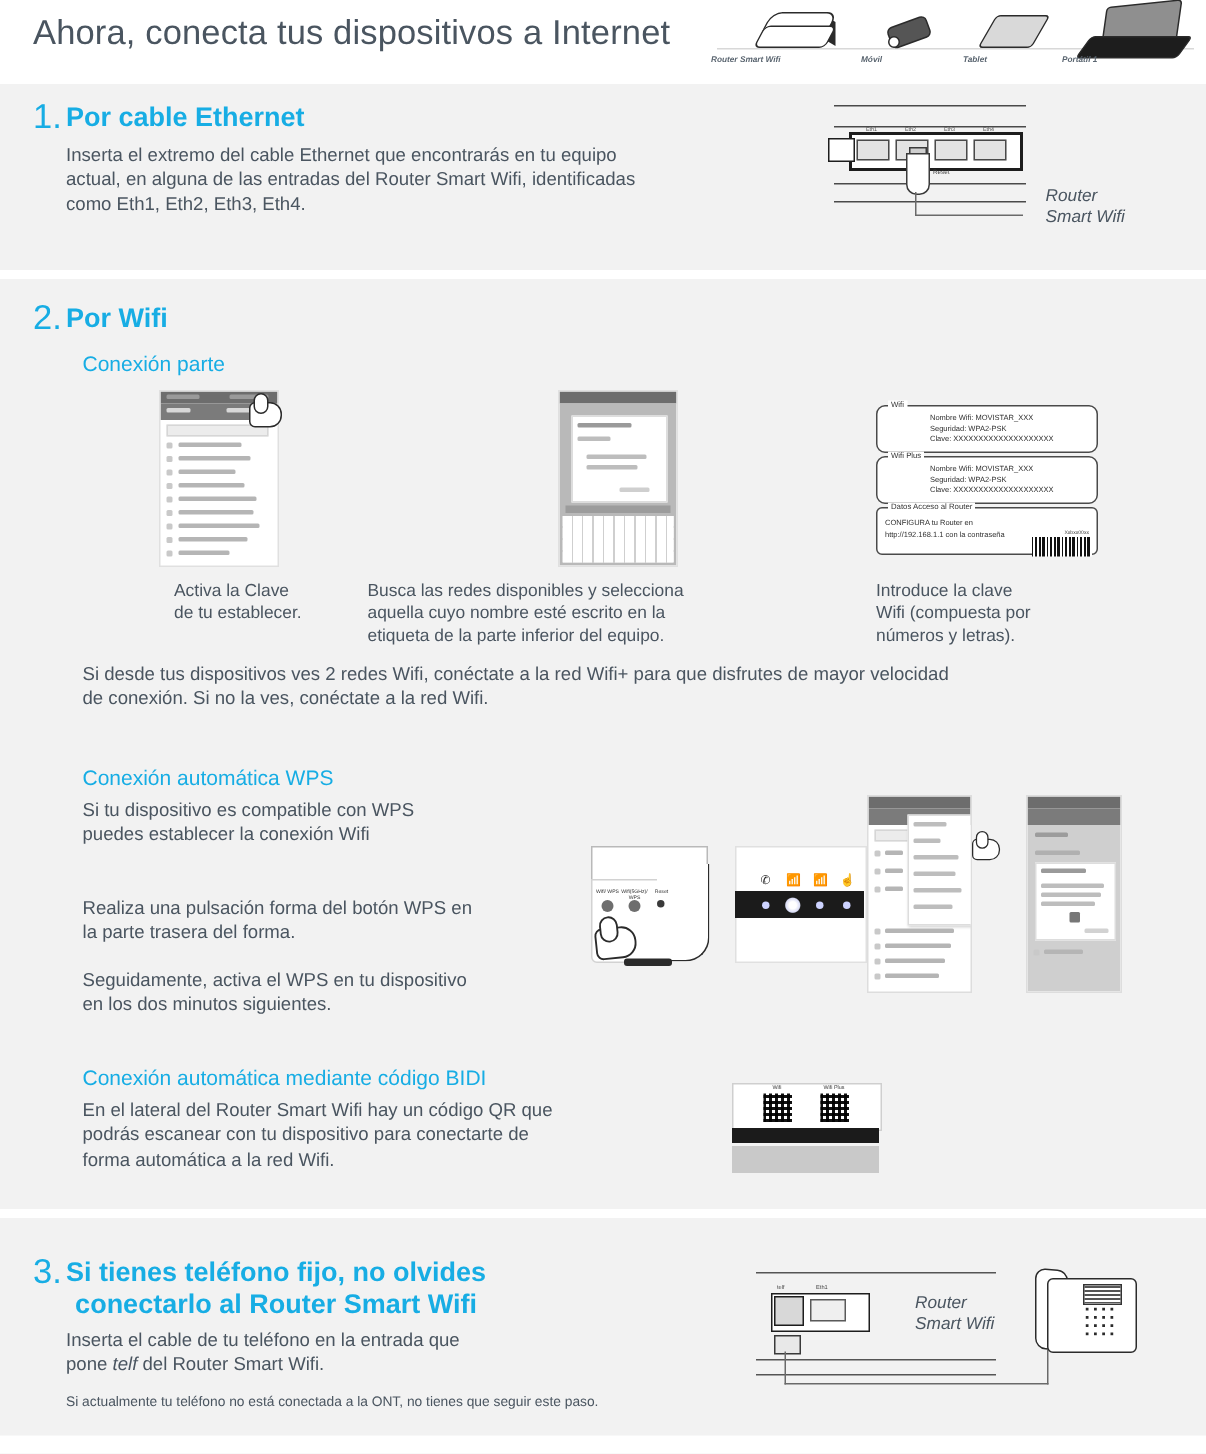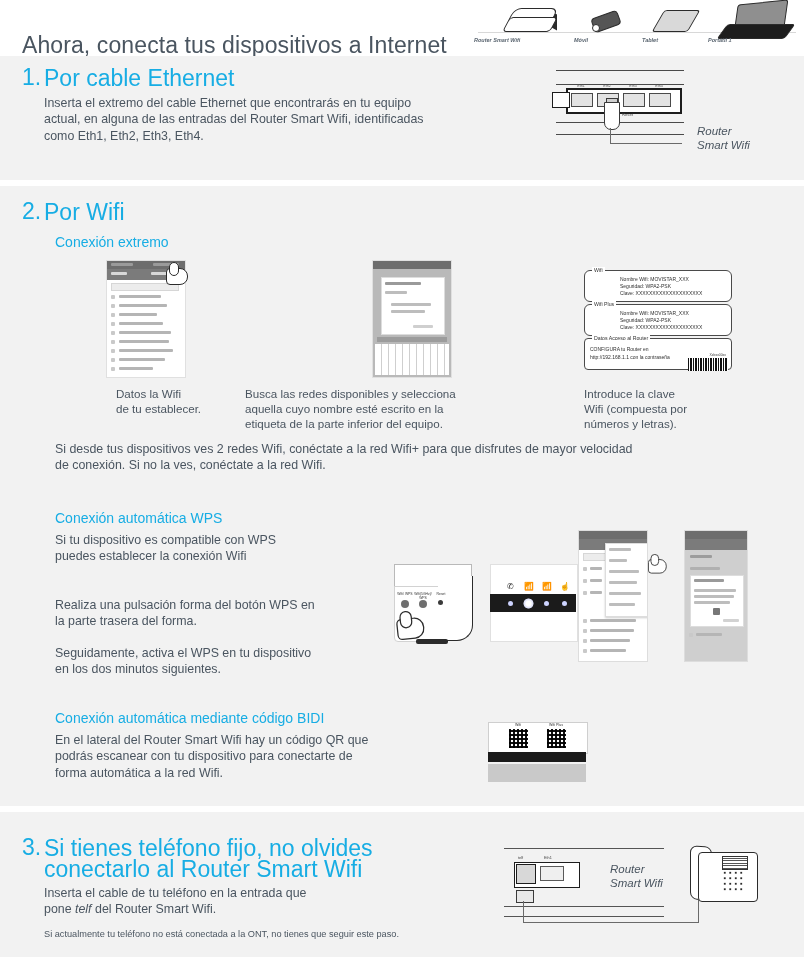--- a/index.html
+++ b/index.html
@@ -7,21 +7,21 @@
     width:804px;height:969px;background:#ffffff;
     font-family:"Liberation Sans", sans-serif;
     color:#3e4a55;overflow:hidden;position:relative;
   }
   .page{position:relative;width:804px;height:969px;}
 
   
   .header{position:absolute;left:0;top:0;width:804px;height:52px;background:#ffffff;}
   .header-title{
     position:absolute;left:22px;top:8px;font-size:23px;letter-spacing:.1px;
-    color:#4a5560;font-weight:400;white-space:nowrap;margin-top:24px;
+    color:#4a5560;font-weight:400;white-space:nowrap;
   }
   .devstrip{position:absolute;left:470px;top:2px;width:334px;height:48px;}
   .devline{position:absolute;left:8px;top:30px;width:318px;height:1px;background:#d8d8d8;}
   .devlabel{position:absolute;font-size:5.5px;font-style:italic;color:#5a6570;white-space:nowrap;font-weight:700;}
 
   
   .rt-top{position:absolute;left:34px;top:4px;width:56px;height:30px;}
   .rt-top .lid{position:absolute;left:6px;top:2px;width:42px;height:16px;border:1.6px solid #2b2b2b;border-radius:7px;background:#fff;transform:skewX(-28deg);}
   .rt-top .body{position:absolute;left:2px;top:11px;width:46px;height:13px;border:1.6px solid #2b2b2b;border-radius:4px;background:#fff;transform:skewX(-28deg);}
   .rt-top .side{position:absolute;left:44px;top:6px;width:9px;height:16px;background:#2b2b2b;transform:skewY(30deg);}
@@ -40,21 +40,21 @@
   .lp-ic .scr{position:absolute;left:14px;top:0px;width:48px;height:27px;border:1.8px solid #2b2b2b;border-radius:3px;background:#8f8f8f;transform:skewX(-8deg) skewY(-6deg);}
   .lp-ic .base{position:absolute;left:0px;top:22px;width:66px;height:13px;border:1.8px solid #2b2b2b;border-radius:3px;background:#1d1d1d;transform:skewX(-36deg);}
 
   
   .panel{position:absolute;left:0;width:804px;background:#f2f2f2;}
   .p1{top:56px;height:124px;}
   .p2{top:186px;height:620px;}
   .p3{top:812px;height:145px;}
 
   .stepnum{position:absolute;font-size:23px;color:#17ade4;font-weight:400;}
-  .steptitle{position:absolute;font-size:23px;color:#17ade4;font-weight:400;line-height:21px;white-space:nowrap;}
+  .steptitle{position:absolute;font-size:18px;color:#17ade4;font-weight:700;line-height:21px;white-space:nowrap;text-align:center;}
   .subtitle{position:absolute;font-size:14px;color:#17ade4;font-weight:400;white-space:nowrap;}
   .body-t{position:absolute;font-size:12.4px;color:#4a5560;line-height:16.4px;}
   .small-t{position:absolute;font-size:9.2px;color:#4a5560;line-height:13px;}
   .cap{position:absolute;font-size:11.6px;color:#4a5560;line-height:15px;}
   .ital{font-style:italic;}
 
   .rlabel{position:absolute;font-size:11.5px;font-style:italic;color:#4a5560;line-height:14px;white-space:nowrap;}
 
   
   .d1{position:absolute;left:548px;top:62px;width:140px;height:96px;}
@@ -207,21 +207,21 @@
   </div>
   <div class="rlabel" style="left:697px;top:124px;">
     <div>Router</div>
     <div>Smart Wifi</div>
   </div>
 
   <div class="panel p2"></div>
 
   <div class="stepnum" style="left:22px;top:198px;">2.</div>
   <div class="steptitle" style="left:44px;top:202px;">Por Wifi</div>
-  <div class="subtitle" style="left:55px;top:234px;">Conexión extremo</div>
+  <div class="subtitle" style="left:55px;top:234px;">Conexión parte</div>
 
   <div class="mock" style="left:106px;top:260px;width:78px;height:116px;border:1px solid #e0e0e0;">
     <div class="statusbar"></div>
       <div class="titlebar"></div>
     <div class="blurline dk" style="left:4px;top:2px;width:22px;"></div>
     <div class="blurline dk" style="left:46px;top:2px;width:26px;"></div>
     <div class="blurline" style="left:4px;top:11px;width:16px;background:#d8d8d8;"></div>
     <div class="blurline" style="left:44px;top:11px;width:28px;background:#d8d8d8;"></div>
     <div class="searchbar" style="top:22px;"></div>
     <div class="wic" style="top:34px;"></div>
@@ -277,21 +277,21 @@
 
     <div class="cbox" style="left:0;top:72px;width:146px;height:30px;border-radius:4px;"></div>
     <div class="clab" style="left:8px;top:69px;">Datos Acceso al Router</div>
     <div class="ctxt" style="left:6px;top:80px;">CONFIGURA tu Router en</div>
     <div class="ctxt" style="left:6px;top:88px;">http://192.168.1.1 con la contraseña</div>
     <div class="barcode"></div>
     <div class="bclab" style="right:6px;bottom:17px;">Xxbxx00xx</div>
   </div>
 
   <div class="cap" style="left:116px;top:386px;width:150px;">
-    <div>Datos la Wifi</div>
+    <div>Activa la Clave</div>
     <div>de tu establecer.</div>
   </div>
   <div class="cap" style="left:245px;top:386px;width:290px;">
     <div>Busca las redes disponibles y selecciona</div>
     <div>aquella cuyo nombre esté escrito en la</div>
     <div>etiqueta de la parte inferior del equipo.</div>
   </div>
   <div class="cap" style="left:584px;top:386px;width:170px;">
     <div>Introduce la clave</div>
     <div>Wifi (compuesta por</div>

